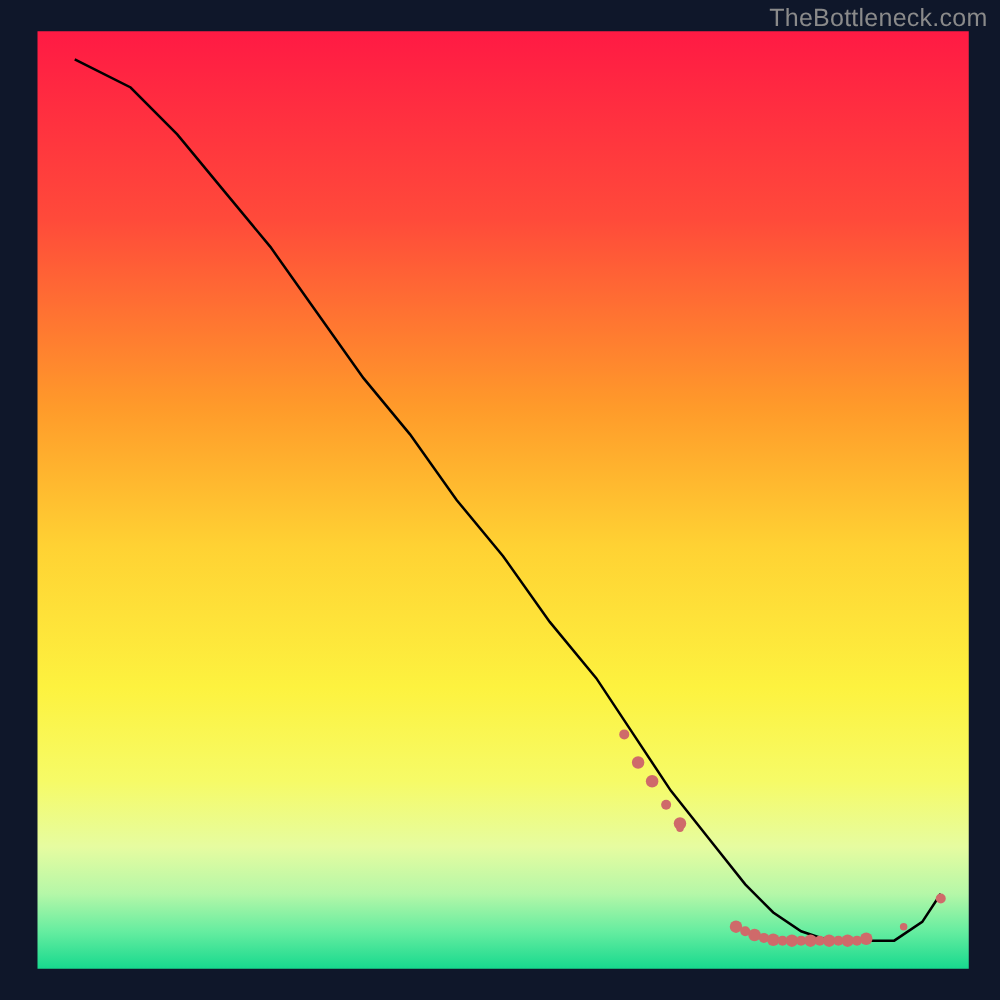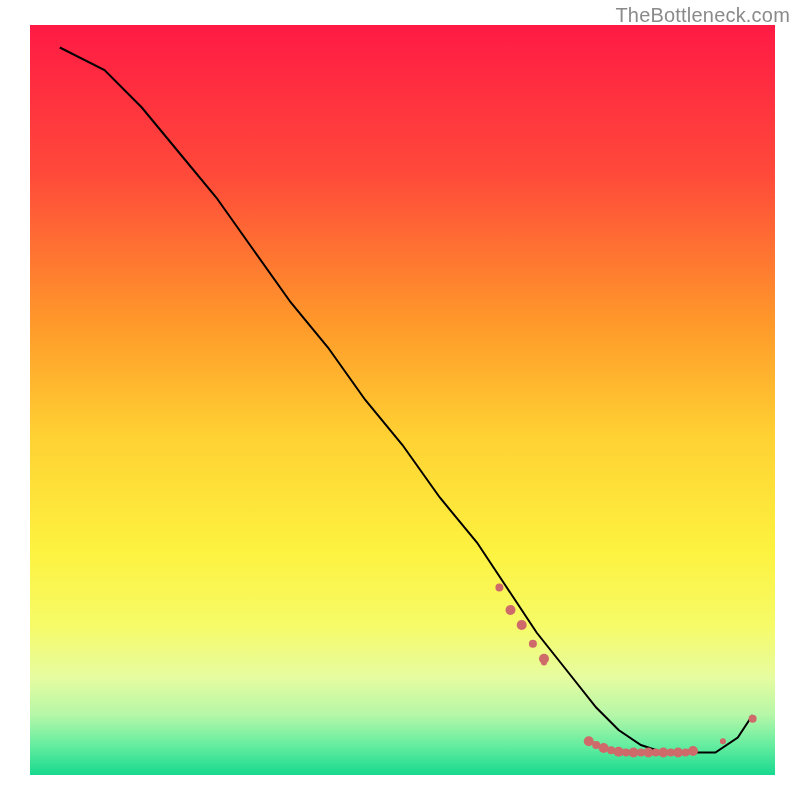--- a/index.html
+++ b/index.html
@@ -7,21 +7,21 @@
     padding: 0;
     width: 800px;
     height: 800px;
     background: #000;
     overflow: hidden;
   }
   .stage {
     position: relative;
     width: 800px;
     height: 800px;
-    background: #ffffff;
+    background: #0f172a;
   }
   svg {
     display: block;
   }
   .watermark {
     position: absolute;
     top: 4px;
     right: 10px;
     color: #8a8a8a;
     font-family: Arial, Helvetica, sans-serif;

